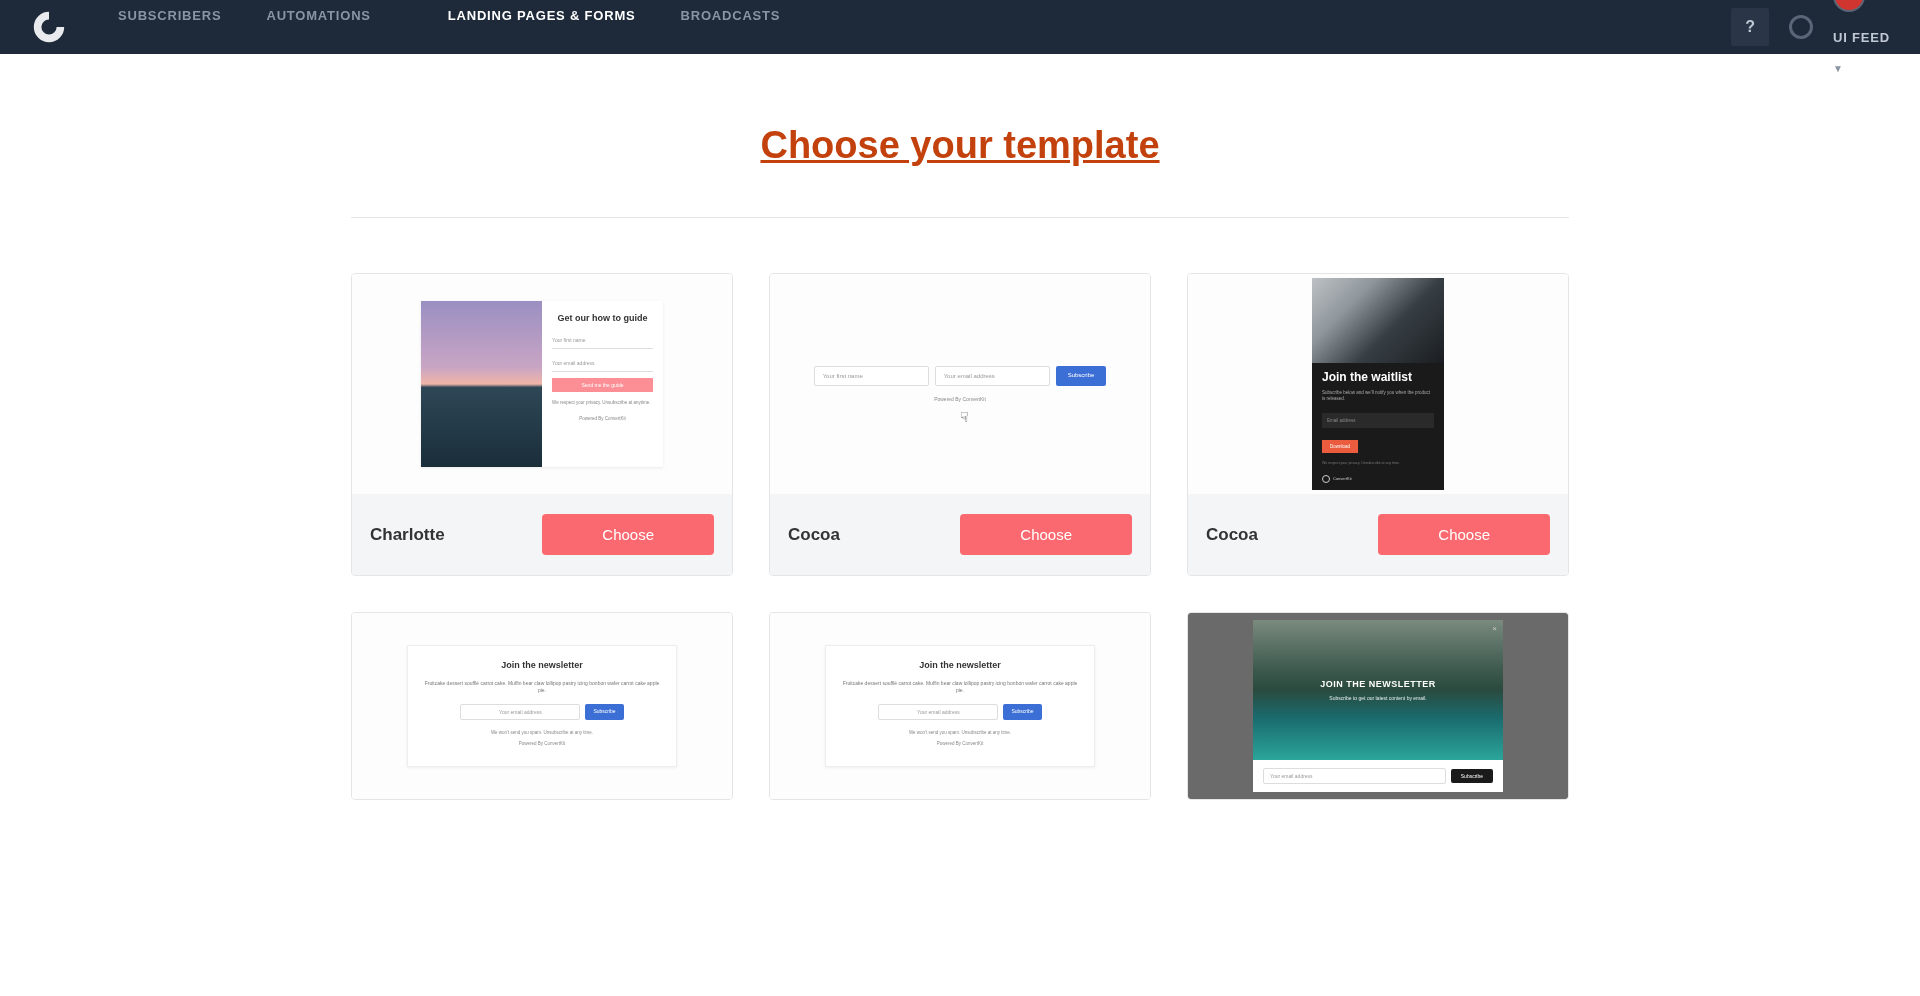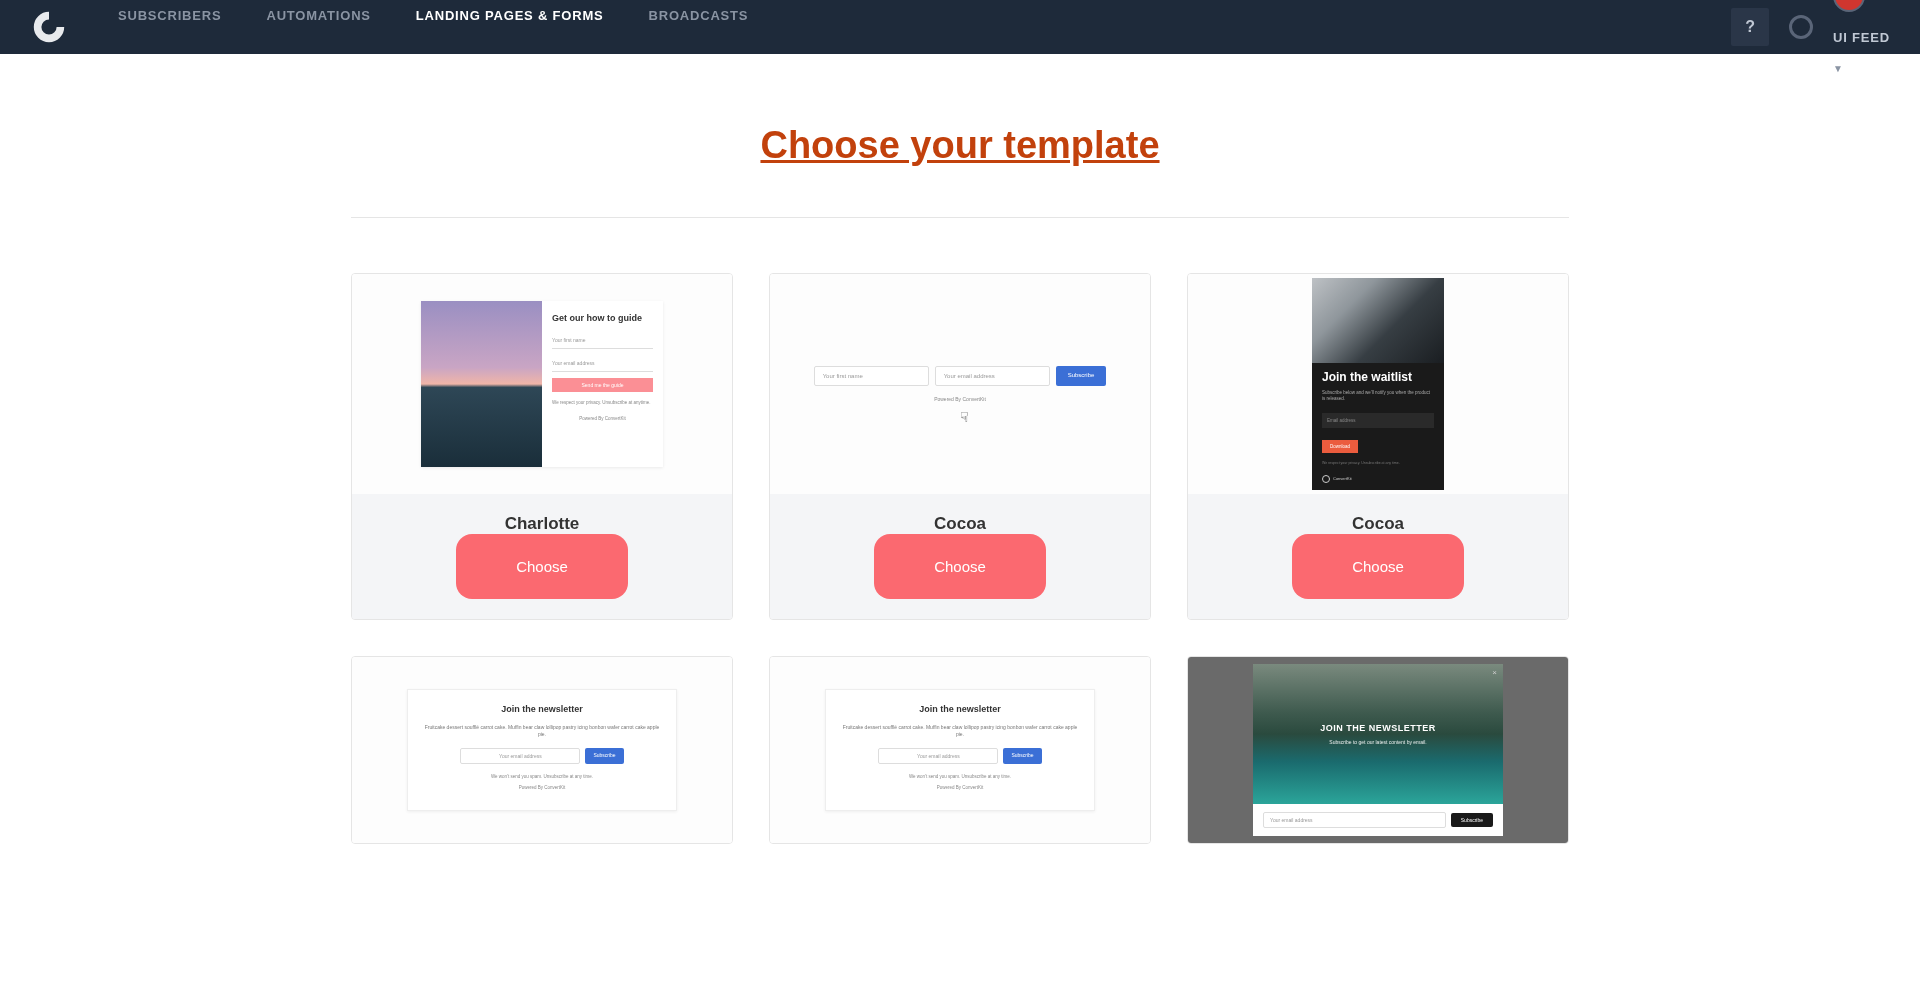--- a/index.html
+++ b/index.html
@@ -41,20 +41,21 @@
     .nav-item {
       color: #8a94a3;
       font-size: 13px;
       font-weight: 700;
       letter-spacing: 0.8px;
       cursor: pointer;
       text-transform: uppercase;
     }
     .nav-item.active {
       color: #ffffff;
+      margin-left: 32px;
     }
     .header-right {
       display: flex;
       align-items: center;
       gap: 20px;
     }
     .help-btn {
       width: 38px;
       height: 38px;
       background: #2a3648;
@@ -133,35 +134,34 @@
       justify-content: center;
       position: relative;
       padding: 5px;
     }
     .template-footer {
       background: #f4f5f7;
       padding: 20px 18px;
       display: flex;
       align-items: center;
       justify-content: space-between;
-      flex-direction: column;
     }
     .template-name {
       font-size: 17px;
       font-weight: 600;
       color: #333;
     }
     .choose-btn {
       background: #fb6970;
       color: #fff;
       border: none;
-      padding: 24px 60px;
+      padding: 12px 60px;
       font-size: 15px;
       font-weight: 500;
-      border-radius: 16px;
+      border-radius: 4px;
       cursor: pointer;
     }
 
     
     .prev-charlotte {
       width: 242px;
       height: 166px;
       background: #fff;
       display: flex;
       box-shadow: 0 1px 3px rgba(0,0,0,0.08);
@@ -173,20 +173,21 @@
     .prev-charlotte-form {
       width: 50%;
       padding: 12px 10px;
     }
     .prev-title {
       font-size: 9px;
       font-weight: 700;
       color: #333;
       margin-bottom: 8px;
       line-height: 1.2;
+      text-align: center;
     }
     .prev-input {
       border-bottom: 1px solid #ddd;
       font-size: 5px;
       color: #999;
       padding: 5px 0;
       margin-bottom: 6px;
     }
     .prev-btn-pink {
       background: #fb8f95;

